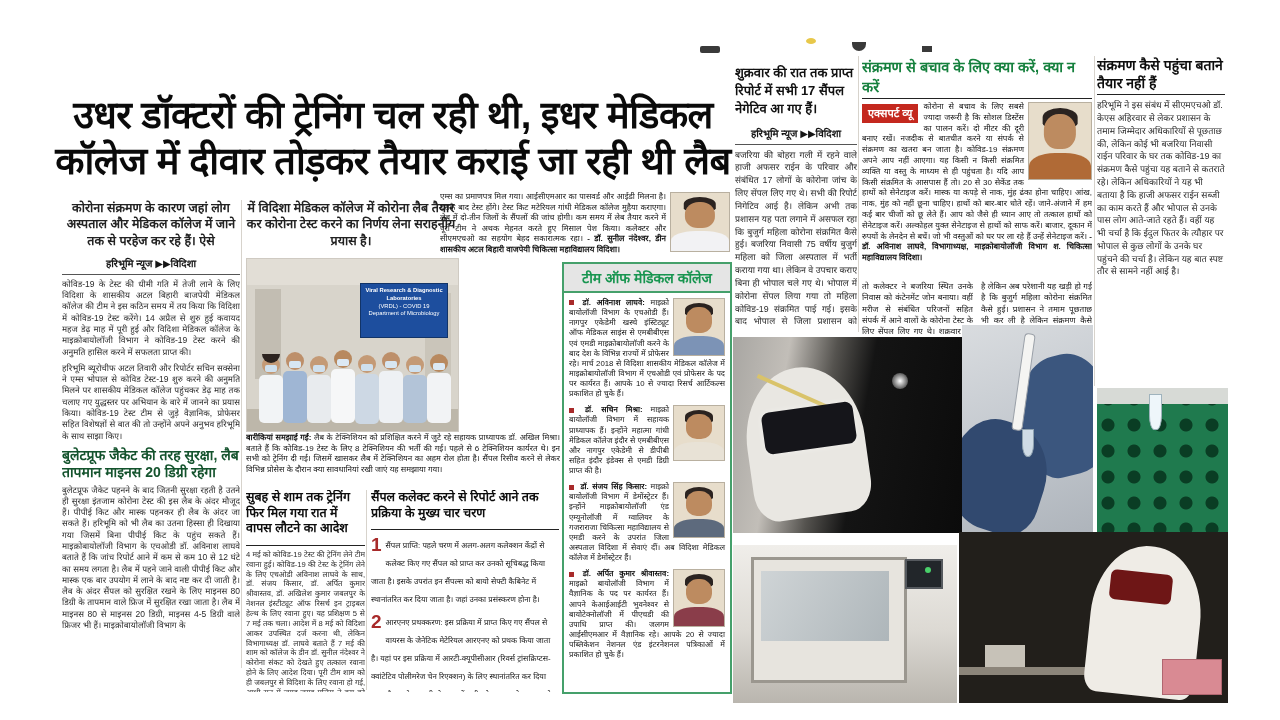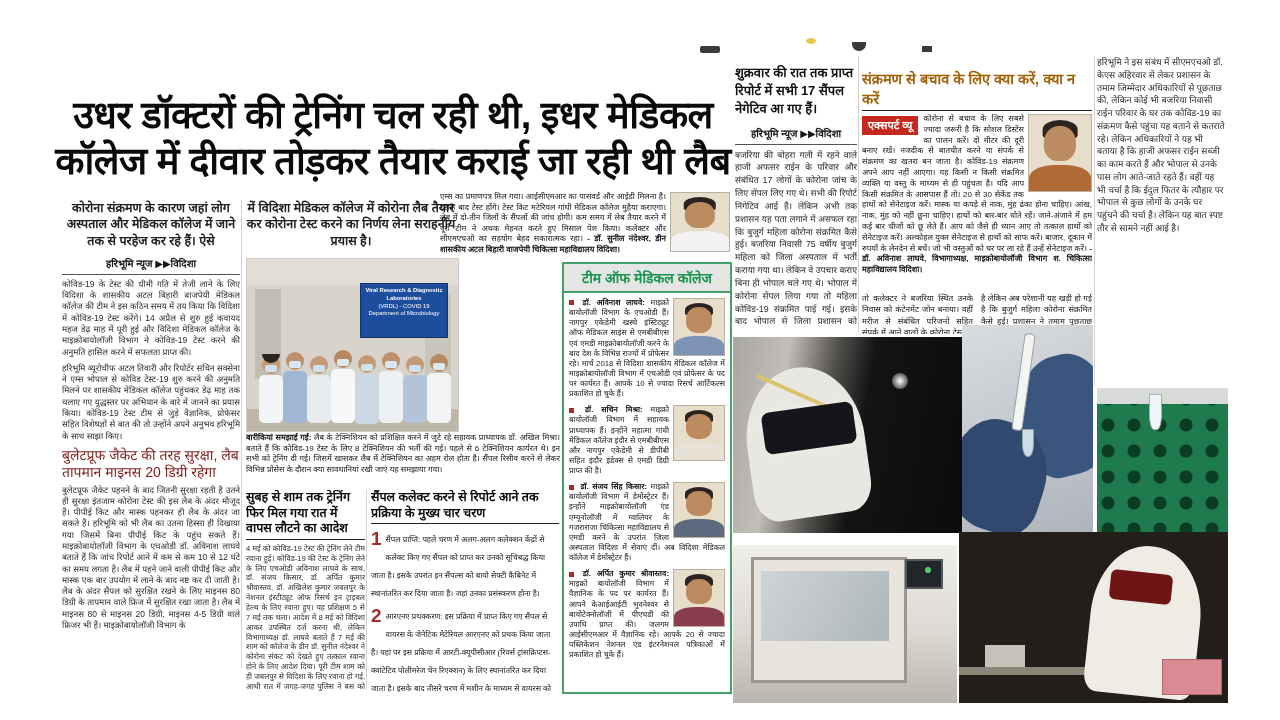--- a/index.html
+++ b/index.html
@@ -7,22 +7,22 @@
           font-family:"Liberation Sans","DejaVu Sans",sans-serif;color:#151515;}
   .abs{position:absolute;}
   
   .kicker{left:58px;top:67px;width:672px;font-size:20px;font-weight:700;text-align:center;color:#0d0d0d;}
   .headline{left:55px;top:93px;width:676px;font-size:38px;line-height:1.2;font-weight:800;
             text-align:center;letter-spacing:-0.5px;color:#0a0a0a;}
   
   .intro{font-size:12.5px;font-weight:700;text-align:center;line-height:1.3;color:#222;}
   .byline{font-size:10px;font-weight:700;text-align:center;margin:7px 0 4px;padding-bottom:4px;border-bottom:1px solid #555;}
   .body{font-size:8.5px;line-height:1.33;text-align:justify;margin:0 0 5px;color:#2a2a2a;}
-  .subhead{font-size:14px;font-weight:400;line-height:1.2;margin:5px 0 4px;color:#7f1d1d;}
-  .colhead{font-size:12.5px;font-weight:800;line-height:1.25;border-bottom:1.5px solid #222;padding-bottom:2px;margin:0 0 4px;color:#0d0d0d;}
+  .subhead{font-size:14px;font-weight:700;line-height:1.2;margin:5px 0 4px;color:#14532d;}
+  .colhead{font-size:12.5px;font-weight:800;line-height:1.25;border-bottom:1.5px solid #222;padding-bottom:8px;margin:0 0 4px;color:#0d0d0d;}
   .vrule{width:1px;background:#d7d3cc;}
   
   .colA{left:62px;top:200px;width:178px;height:468px;overflow:hidden;}
   .colB-intro{left:246px;top:200px;width:210px;height:56px;overflow:hidden;}
   .caption{left:246px;top:433px;width:314px;height:54px;overflow:hidden;font-size:8px;line-height:1.32;text-align:justify;}
   .cap-label{font-weight:800;}
   .quote{left:440px;top:192px;width:290px;height:67px;overflow:hidden;font-size:8px;line-height:1.32;text-align:justify;}
   .quote-attr{font-weight:700;}
   .train-col{left:246px;top:490px;width:119px;height:202px;overflow:hidden;}
   .train-col .body{font-size:7.6px;line-height:1.3;}
@@ -45,21 +45,21 @@
   
   .photo-group{left:246px;top:258px;width:211px;height:172px;overflow:hidden;border:1px solid #cfcac2;}
   .lab-sign{position:absolute;right:10px;top:24px;width:86px;height:50px;background:#1d4e9e;border:1px solid #123468;
             color:#fff;text-align:center;font-size:5.8px;line-height:1.35;padding-top:3px;}
   .lab-sign .l1{font-weight:700;}
   
   .rcol1{left:735px;top:56px;width:122px;height:272px;overflow:hidden;}
   .rlede{font-size:13px;font-weight:700;line-height:1.4;color:#111;}
   .rcol1 .body{font-size:8.8px;line-height:1.46;}
   .rcol2{left:862px;top:56px;width:230px;height:278px;overflow:hidden;}
-  .rhead{font-size:14.5px;font-weight:800;border-bottom:1.5px solid #222;padding-bottom:2px;margin:12px 0 3px;color:#a16207;}
+  .rhead{font-size:14.5px;font-weight:800;border-bottom:1.5px solid #222;padding-bottom:2px;margin:0 0 3px;color:#15803d;}
   .expert{font-size:8px;line-height:1.35;text-align:justify;height:172px;overflow:hidden;}
   .expert-label{float:left;background:#c4281e;color:#fff;font-weight:800;font-size:11px;padding:2px 6px;margin:2px 5px 2px 0;}
   .expert .portrait{width:62px;height:76px;}
   .expert-attr{font-weight:700;}
   .cont-row{display:flex;gap:8px;margin-top:7px;}
   .cont{width:111px;height:76px;overflow:hidden;font-size:8.2px;line-height:1.38;text-align:justify;}
   .rcol3{left:1097px;top:56px;width:128px;height:332px;overflow:hidden;}
   .rhead3{font-size:14px;font-weight:800;line-height:1.3;border-bottom:1.5px solid #222;padding-bottom:2px;margin:0 0 4px;color:#0d0d0d;}
   .rcol3 .body{font-size:9px;line-height:1.42;text-align:left;}
   
@@ -280,20 +280,21 @@
       <span>कोरोना से बचाव के लिए सबसे ज्यादा जरूरी है कि सोशल डिस्टेंस का पालन करें। दो मीटर की दूरी बनाए रखें। नजदीक से बातचीत करने या संपर्क से संक्रमण का खतरा बन जाता है। कोविड-19 संक्रमण अपने आप नहीं आएगा। यह किसी न किसी संक्रमित व्यक्ति या वस्तु के माध्यम से ही पहुंचता है। यदि आप किसी संक्रमित के आसपास हैं तो। 20 से 30 सेकेंड तक हाथों को सेनेटाइज करें। मास्क या कपड़े से नाक, मुंह ढंका होना चाहिए। आंख, नाक, मुंह को नहीं छूना चाहिए। हाथों को बार-बार धोते रहें। जाने-अंजाने में हम कई बार चीजों को छू लेते हैं। आप को जैसे ही ध्यान आए तो तत्काल हाथों को सेनेटाइज करें। अल्कोहल युक्त सेनेटाइज से हाथों को साफ करें। बाजार, दूकान में रुपयों के लेनदेन से बचें। जो भी वस्तुओं को घर पर ला रहे हैं उन्हें सेनेटाइज करें।</span>
       <span class="expert-attr">- डॉ. अविनाश लाघवे, विभागाध्यक्ष, माइक्रोबायोलॉजी विभाग श. चिकित्सा महाविद्यालय विदिशा।</span>
     </div>
     <div class="cont-row">
       <p class="cont" style="margin:0;">तो कलेक्टर ने बजरिया स्थित उनके निवास को कंटेनमेंट जोन बनाया। वहीं मरीज से संबंधित परिजनों सहित संपर्क में आने वालों के कोरोना टेस्ट के लिए सेंपल लिए गए थे। शुक्रवार की रात तक प्राप्त रिपोर्ट में सभी 17 सेंपल निगेटिव आ गए हैं। परिजनों ने जरूर राहत की सांस ली</p>
       <p class="cont" style="margin:0;">है लेकिन अब परेशानी यह खड़ी हो गई है कि बुजुर्ग महिला कोरोना संक्रमित कैसे हुई। प्रशासन ने तमाम पूछताछ भी कर ली है लेकिन संक्रमण कैसे पहुंचा यह जानकारी नहीं मिली। कोरोना संक्रमित बुजुर्ग महिला के परिजनों को 14 दिन के लिए क्वरेंटाइन भी किया गया है।</p>
     </div>
   </div>
 
   <div class="abs rcol3">
+    <h2 class="rhead3">संक्रमण कैसे पहुंचा बताने तैयार नहीं हैं</h2>
     <p class="body" style="font-size:9px;line-height:1.42;">हरिभूमि ने इस संबंध में सीएमएचओ डॉ. केएस अहिरवार से लेकर प्रशासन के तमाम जिम्मेदार अधिकारियों से पूछताछ की, लेकिन कोई भी बजरिया निवासी राईन परिवार के घर तक कोविड-19 का संक्रमण कैसे पहुंचा यह बताने से कतराते रहे। लेकिन अधिकारियों ने यह भी बताया है कि हाजी अफसर राईन सब्जी का काम करते हैं और भोपाल से उनके पास लोग आते-जाते रहते हैं। वहीं यह भी चर्चा है कि ईदुल फितर के त्यौहार पर भोपाल से कुछ लोगों के उनके घर पहुंचने की चर्चा है। लेकिन यह बात स्पष्ट तौर से सामने नहीं आई है।</p>
   </div>
 
   <div class="abs photo photo-dark">
     <div class="ppe-hood"></div>
     <div class="ppe-strap"></div>
     <div class="ppe-visor"></div>
     <div class="flash"></div>
   </div>
 

